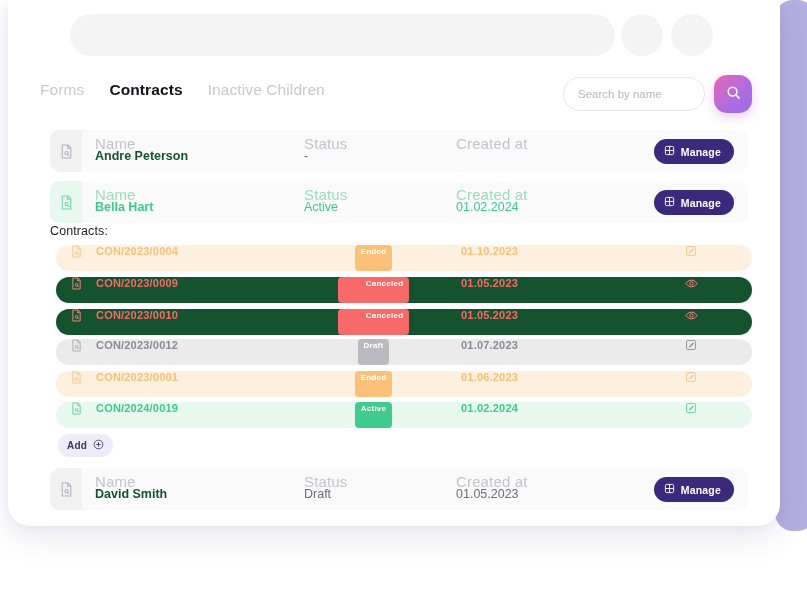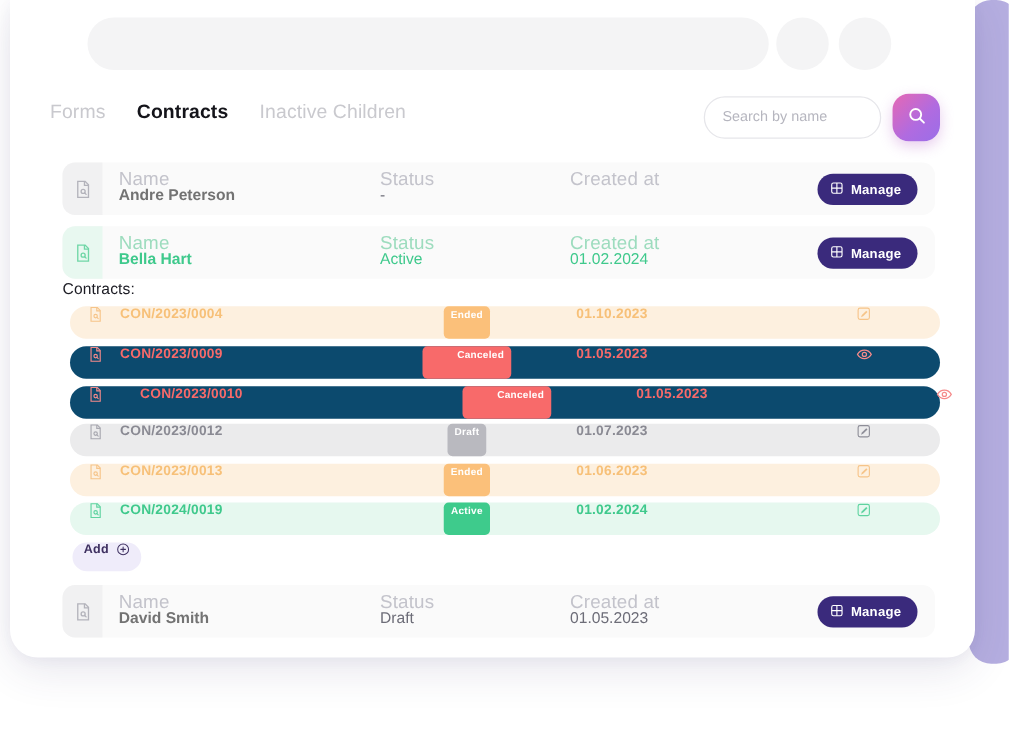--- a/index.html
+++ b/index.html
@@ -173,21 +173,21 @@
     top: 5px;
     font-size: 15px;
     color: #c3c3cb;
     letter-spacing: 0.15px;
     white-space: nowrap;
   }
   .pcol-value {
     position: absolute;
     top: 19px;
     font-size: 12.5px;
-    color: #737373;
+    color: #14532d;
     font-weight: bold;
     white-space: nowrap;
   }
   .pcol-value.normal { font-weight: normal; color: #6d6d78; }
   .pcol.name    { width: 173px; padding-left: 13px; }
   .pcol.status  { width: 152px; margin-left: 36px; }
   .pcol.created { width: 170px; }
 
   .row-green .pcol-label { color: #9ddcbe; }
   .row-green .pcol-value { color: #3fc98c; }
@@ -245,21 +245,21 @@
     border-radius: 4px;
     letter-spacing: 0.25px;
     line-height: 1;
   }
 
   
   .theme-ended   { background: #fdf0df; }
   .theme-ended   .c-code, .theme-ended .c-date { color: #f7c078; }
   .theme-ended   .badge { background: #fbc07a; }
 
-  .theme-canceled{ background: #0c4a6e; }
+  .theme-canceled{ background: #14532d; }
   .theme-canceled .c-code, .theme-canceled .c-date { color: #f86a6a; }
   .theme-canceled .badge { background: #f86a6a; padding-left: 28px; }
 
   .theme-draft   { background: #ebebec; }
   .theme-draft   .c-code, .theme-draft .c-date { color: #8a8a93; }
   .theme-draft   .badge { background: #b9b9bf; }
 
   .theme-active  { background: #e6f8ef; }
   .theme-active  .c-code, .theme-active .c-date { color: #3fc98c; }
   .theme-active  .badge { background: #3ecb8c; }
@@ -271,20 +271,21 @@
     height: 23px;
     padding: 0 9px;
     background: #efecfa;
     border: none;
     border-radius: 12px;
     font-size: 10px;
     font-weight: bold;
     color: #3e3060;
     font-family: "Liberation Sans", sans-serif;
     display: flex;
+    align-items: center;
     gap: 6px;
     cursor: pointer;
     letter-spacing: 0.2px;
   }
 </style>
 </head>
 <body>
 
 <div class="stage">
 
@@ -423,21 +424,21 @@
       </div>
       <div class="c-date">01.05.2023</div>
       <div class="c-action">
         <svg width="13" height="13" viewBox="0 0 24 24" fill="none" stroke="#f58a8a" stroke-width="1.8">
           <path d="M1.8 12S5.5 5.8 12 5.8 22.2 12 22.2 12 18.5 18.2 12 18.2 1.8 12 1.8 12z"></path>
           <circle cx="12" cy="12" r="3.1"></circle>
         </svg>
       </div>
     </div>
 
-    <div class="contract-row theme-canceled" style="top:309px;gap:16px;">
+    <div class="contract-row theme-canceled" style="top:309px;">
       <div class="c-icon">
         <svg width="11" height="13" viewBox="0 0 24 28" fill="none" stroke="#f58a8a" stroke-width="2">
           <path d="M4 2h11l5 5v19H4z"></path>
             <path d="M14 2v6h6"></path>
           <circle cx="12" cy="17" r="3"></circle>
           <line x1="14.3" y1="19.3" x2="16.5" y2="21.5" stroke-linecap="round"></line>
         </svg>
       </div>
       <div class="c-code">CON/2023/0010</div>
       <div class="c-badge-cell">
@@ -476,21 +477,21 @@
 
     <div class="contract-row theme-ended" style="top:371px;">
       <div class="c-icon">
         <svg width="11" height="13" viewBox="0 0 24 28" fill="none" stroke="#f6c489" stroke-width="2">
           <path d="M4 2h11l5 5v19H4z"></path>
             <path d="M14 2v6h6"></path>
           <circle cx="12" cy="17" r="3"></circle>
           <line x1="14.3" y1="19.3" x2="16.5" y2="21.5" stroke-linecap="round"></line>
         </svg>
       </div>
-      <div class="c-code">CON/2023/0013</div>
+      <div class="c-code">CON/2023/0001</div>
       <div class="c-badge-cell">
         <span class="badge">Ended</span>
       </div>
       <div class="c-date">01.06.2023</div>
       <div class="c-action">
         <svg width="12" height="12" viewBox="0 0 24 24" fill="none" stroke="#f6c489" stroke-width="1.8">
           <rect x="3" y="3" width="18" height="18" rx="3"></rect>
           <path d="M16 7l-7 7-1.5 3.5L11 16l7-7z" fill="#f6c489" stroke="none"></path>
         </svg>
       </div>

